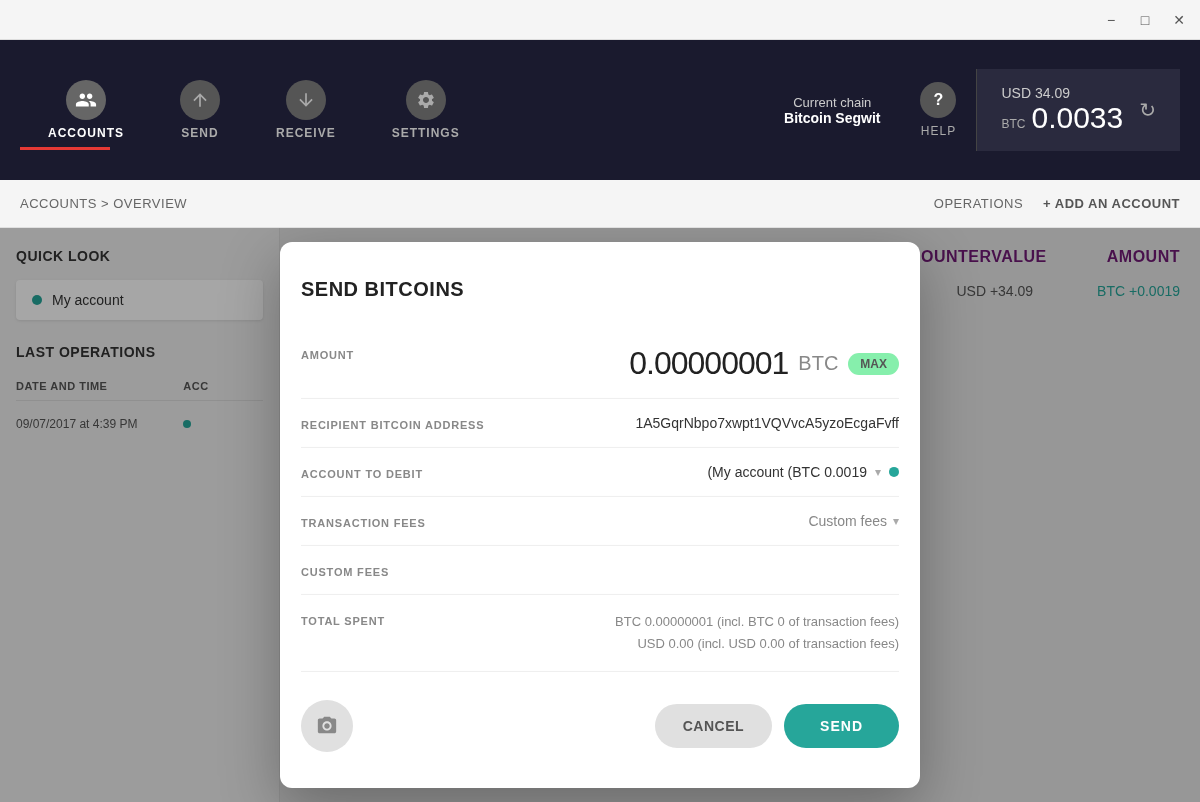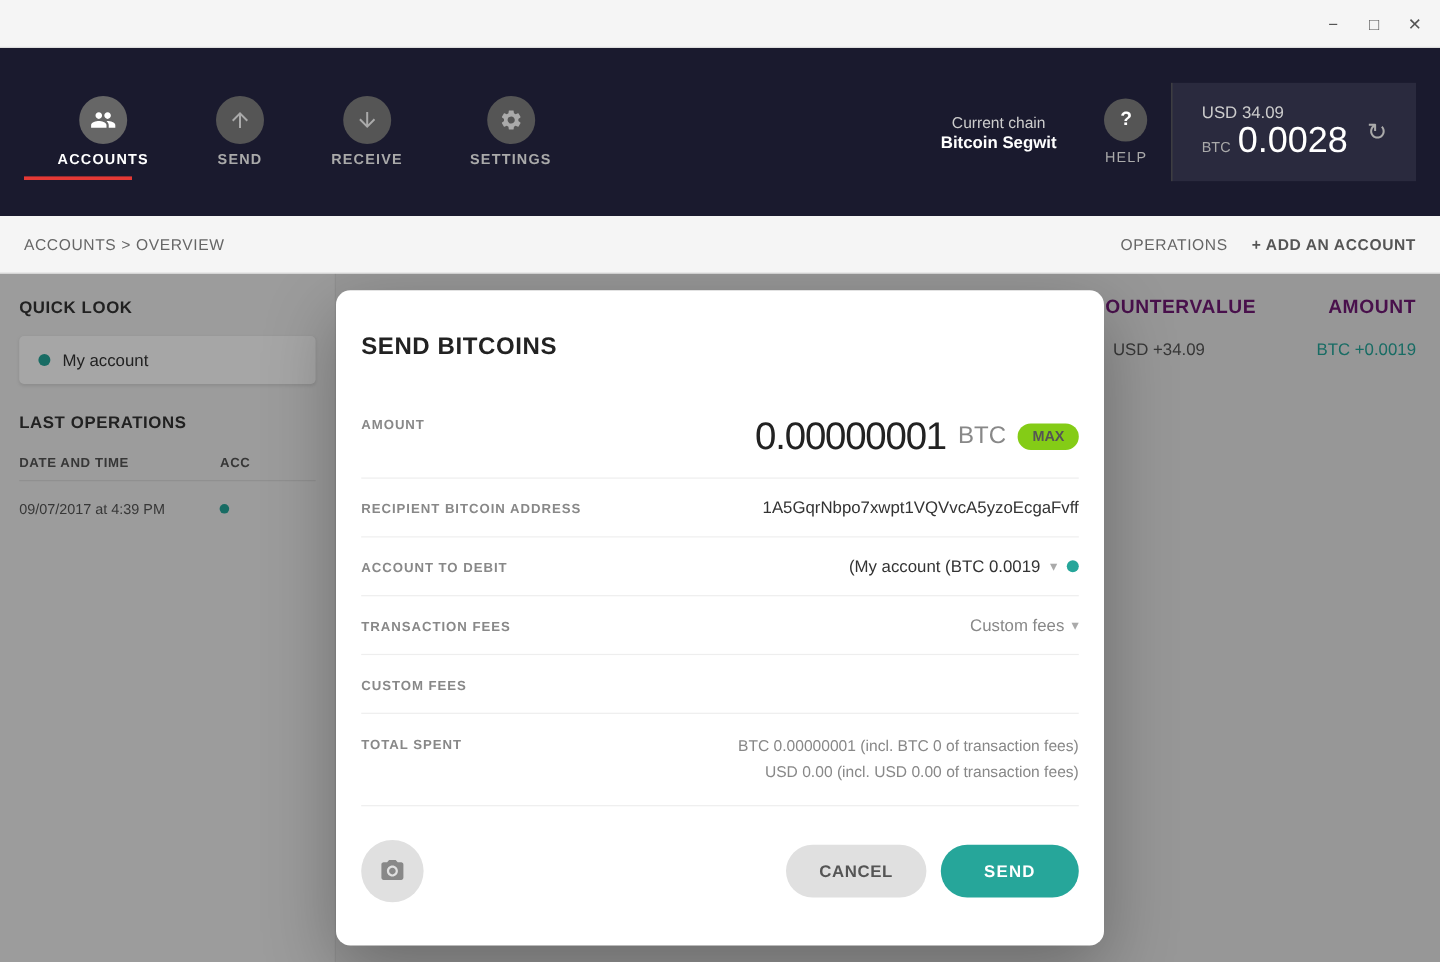--- a/index.html
+++ b/index.html
@@ -97,21 +97,21 @@
       z-index: 20; box-shadow: 0 20px 60px rgba(0,0,0,0.3);
     }
     .modal-title { font-size: 20px; font-weight: 700; color: #222; margin-bottom: 28px; letter-spacing: 0.5px; }
 
     .form-row { display: flex; align-items: flex-start; padding: 16px 0; border-bottom: 1px solid #eee; gap: 20px; }
     .form-row:last-of-type { border-bottom: none; }
     .form-label { font-size: 11px; font-weight: 700; color: #888; letter-spacing: 0.8px; text-transform: uppercase; min-width: 180px; padding-top: 4px; }
     .form-value { flex: 1; display: flex; align-items: center; justify-content: flex-end; gap: 10px; flex-wrap: wrap; }
     .amount-big { font-size: 32px; font-weight: 300; color: #222; letter-spacing: -1px; }
     .amount-currency { font-size: 20px; color: #888; font-weight: 400; }
-    .max-btn { background: #84cc16; border-radius: 20px; padding: 4px 12px; font-size: 12px; font-weight: 700; color: #555; cursor: pointer; border: none; }
+    .max-btn { background: #86efac; border-radius: 20px; padding: 4px 12px; font-size: 12px; font-weight: 700; color: #555; cursor: pointer; border: none; }
     .usd-amount { font-size: 13px; color: #888; width: 100%; text-align: right; margin-top: 4px; }
     .address-val { font-size: 14px; color: #333; word-break: break-all; text-align: right; }
     .account-select { display: flex; align-items: center; gap: 8px; font-size: 14px; color: #333; cursor: pointer; }
     .account-select .chevron { color: #aaa; font-size: 12px; }
     .account-select .dot { width: 10px; height: 10px; border-radius: 50%; background: #26a69a; }
     .fees-select { display: flex; align-items: center; gap: 6px; font-size: 14px; color: #888; cursor: pointer; }
     .fees-select .chevron { color: #aaa; font-size: 12px; }
     .custom-fees-val { font-size: 14px; color: #555; text-align: right; }
     .total-spent-val { text-align: right; font-size: 13px; color: #888; line-height: 1.7; }
 
@@ -177,21 +177,21 @@
     <div class="help-btn">
       <div class="help-icon">?</div>
       <span class="help-label">HELP</span>
     </div>
 
     <div class="balance-area">
       <div class="balance-text">
         <div class="balance-usd">USD 34.09</div>
         <div style="display:flex;align-items:baseline;gap:6px;">
           <span class="balance-btc-label">BTC</span>
-          <span class="balance-btc-val">0.0028</span>
+          <span class="balance-btc-val">0.0033</span>
         </div>
       </div>
       <div class="refresh-icon">↻</div>
     </div>
   </div>
 
   <div class="breadcrumb-bar">
     <span class="breadcrumb">ACCOUNTS &gt; OVERVIEW</span>
     <div class="breadcrumb-actions">
       <span class="operations-btn">OPERATIONS</span>
@@ -219,21 +219,21 @@
           <span class="ops-dot"></span>
         </span>
       </div>
     </div>
 
     <div class="right-area">
       <div style="position:absolute;top:20px;right:20px;display:flex;gap:60px;">
         <span class="right-col-label">COUNTERVALUE</span>
         <span class="right-col-label">AMOUNT</span>
       </div>
-      <div style="position:absolute;top:55px;right:20px;display:flex;gap:93px;align-items:center;">
+      <div style="position:absolute;top:55px;right:20px;display:flex;gap:64px;align-items:center;">
         <span class="countervalue-val">USD +34.09</span>
         <span class="amount-val">BTC +0.0019</span>
       </div>
     </div>
 
     <div class="overlay"></div>
 
     <div class="modal">
       <div class="modal-title">SEND BITCOINS</div>
 

